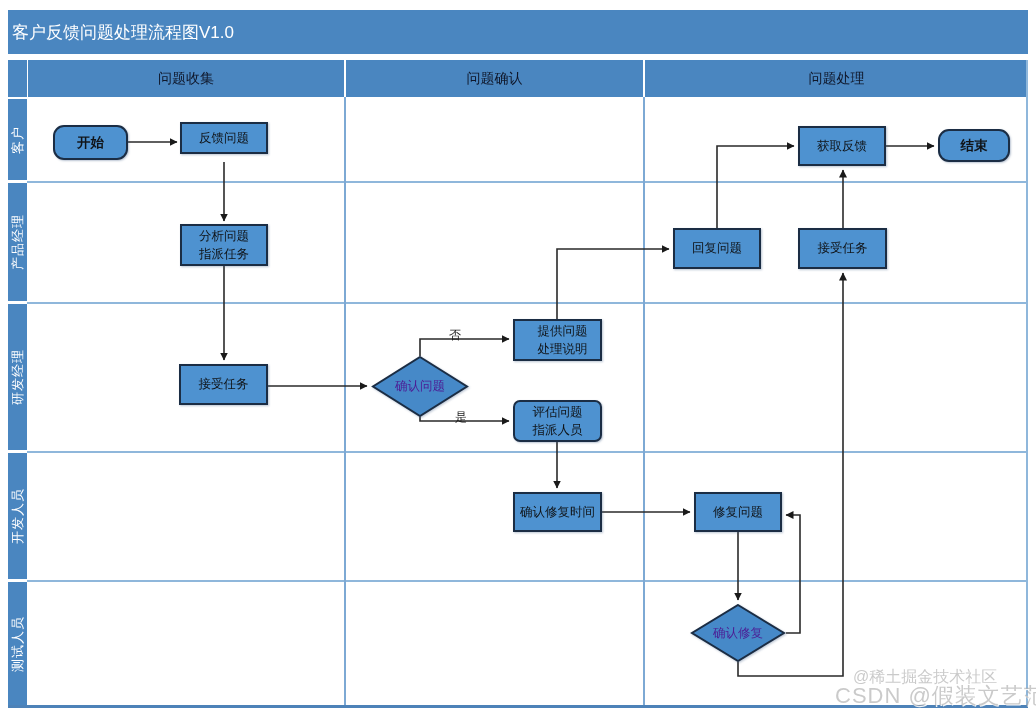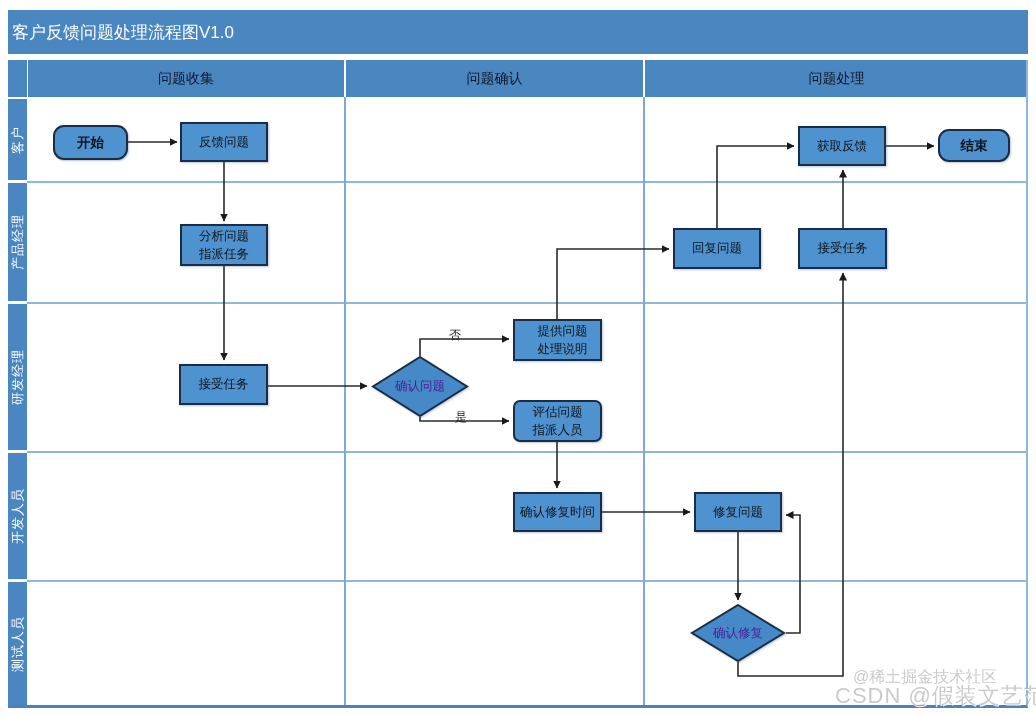--- a/index.html
+++ b/index.html
@@ -103,21 +103,21 @@
     </g>
   </svg>
 
   <span class="edge-label" style="left:449px;top:329px;">否</span>
   <span class="edge-label" style="left:455px;top:411px;">是</span>
 
   <div class="node terminator" style="left:53px;top:125px;width:75px;height:35px;">
     <span class="node-label">开始</span>
     </div>
 
-  <div class="node" style="left:180px;top:122px;width:88px;height:40px;">
+  <div class="node" style="left:180px;top:122px;width:88px;height:32px;">
     <span class="node-label">反馈问题</span>
     </div>
 
   <div class="node" style="left:180px;top:224px;width:88px;height:42px;">
     <span class="node-label">分析问题
 指派任务</span>
     </div>
 
   <div class="node" style="left:179px;top:364px;width:89px;height:41px;">
     <span class="node-label">接受任务</span>

